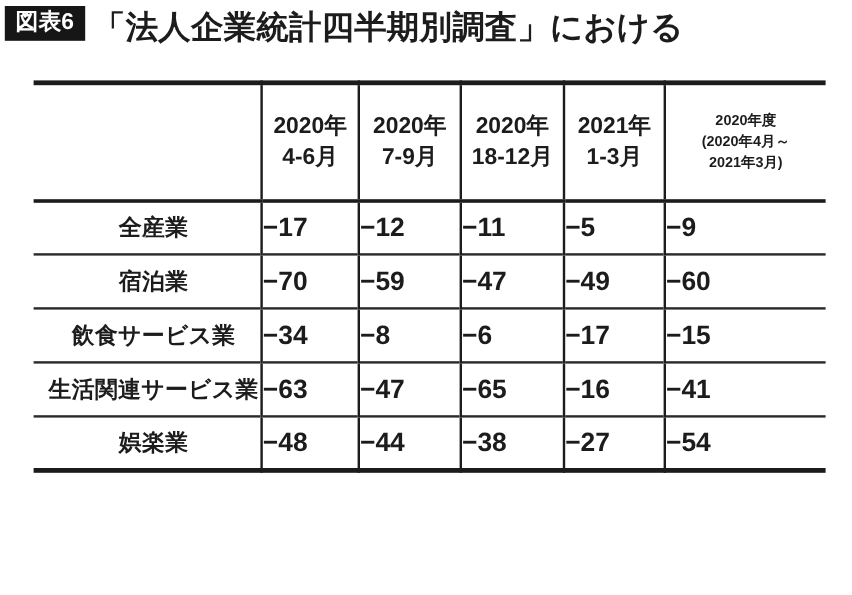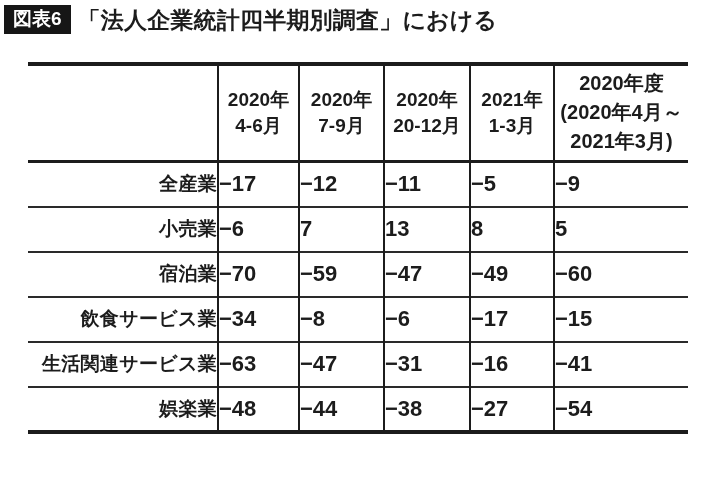--- a/index.html
+++ b/index.html
@@ -22,21 +22,21 @@
     color: #ffffff;
     font-weight: bold;
     font-size: 19px;
     line-height: 1.15;
     padding: 3px 9px 4px 9px;
     white-space: nowrap;
     flex: 0 0 auto;
   }
   .title {
     font-weight: bold;
-    font-size: 23px;
+    font-size: 27px;
     line-height: 1.38;
     letter-spacing: 0.2px;
   }
   .title .line2 { padding-left: 21px; }
   table.data-table {
     border-collapse: collapse;
     table-layout: fixed;
     width: 660px;
     margin: 25px 0 0 28px;
     border-top: 4px solid #1c1c1c;
@@ -48,34 +48,34 @@
     vertical-align: middle;
   }
   .data-table thead th {
     height: 98px;
     font-size: 19px;
     line-height: 1.35;
     text-align: center;
     border-bottom: 3px solid #1c1c1c;
   }
   .data-table thead th.fiscal {
-    font-size: 20px;
+    font-size: 12px;
     line-height: 1.45;
   }
   .data-table th:not(:first-child),
   .data-table td:not(:first-child) {
     border-left: 2px solid #1c1c1c;
   }
   .data-table tbody tr { height: 45px; }
   .data-table tbody tr:not(:first-child) th,
   .data-table tbody tr:not(:first-child) td {
     border-top: 2px solid #2a2a2a;
   }
   .data-table tbody th {
-    text-align: right;
+    text-align: center;
     padding-left: 11px;
     font-size: 19px;
     letter-spacing: 0.3px;
     white-space: nowrap;
   }
   .data-table tbody td {
     font-size: 22px;
   }
 </style>
 </head>
@@ -103,21 +103,21 @@
       <th>
         <span>2020年</span><br>
         <span>4-6月</span>
       </th>
       <th>
         <span>2020年</span><br>
         <span>7-9月</span>
       </th>
       <th>
         <span>2020年</span><br>
-        <span>20-12月</span>
+        <span>18-12月</span>
       </th>
       <th>
         <span>2021年</span><br>
         <span>1-3月</span>
       </th>
       <th class="fiscal">
         <span>2020年度</span><br>
         <span>(2020年4月～</span><br>
         <span>2021年3月)</span>
       </th>
@@ -126,48 +126,40 @@
   <tbody>
     <tr>
       <th>全産業</th>
       <td>−17</td>
       <td>−12</td>
       <td>−11</td>
       <td>−5</td>
       <td>−9</td>
     </tr>
     <tr>
-      <th>小売業</th>
-      <td>−6</td>
-      <td>7</td>
-      <td>13</td>
-      <td>8</td>
-      <td>5</td>
-    </tr>
-    <tr>
       <th>宿泊業</th>
       <td>−70</td>
       <td>−59</td>
       <td>−47</td>
       <td>−49</td>
       <td>−60</td>
     </tr>
     <tr>
       <th>飲食サービス業</th>
       <td>−34</td>
       <td>−8</td>
       <td>−6</td>
       <td>−17</td>
       <td>−15</td>
     </tr>
     <tr>
       <th>生活関連サービス業</th>
       <td>−63</td>
       <td>−47</td>
-      <td>−31</td>
+      <td>−65</td>
       <td>−16</td>
       <td>−41</td>
     </tr>
     <tr>
       <th>娯楽業</th>
       <td>−48</td>
       <td>−44</td>
       <td>−38</td>
       <td>−27</td>
       <td>−54</td>

